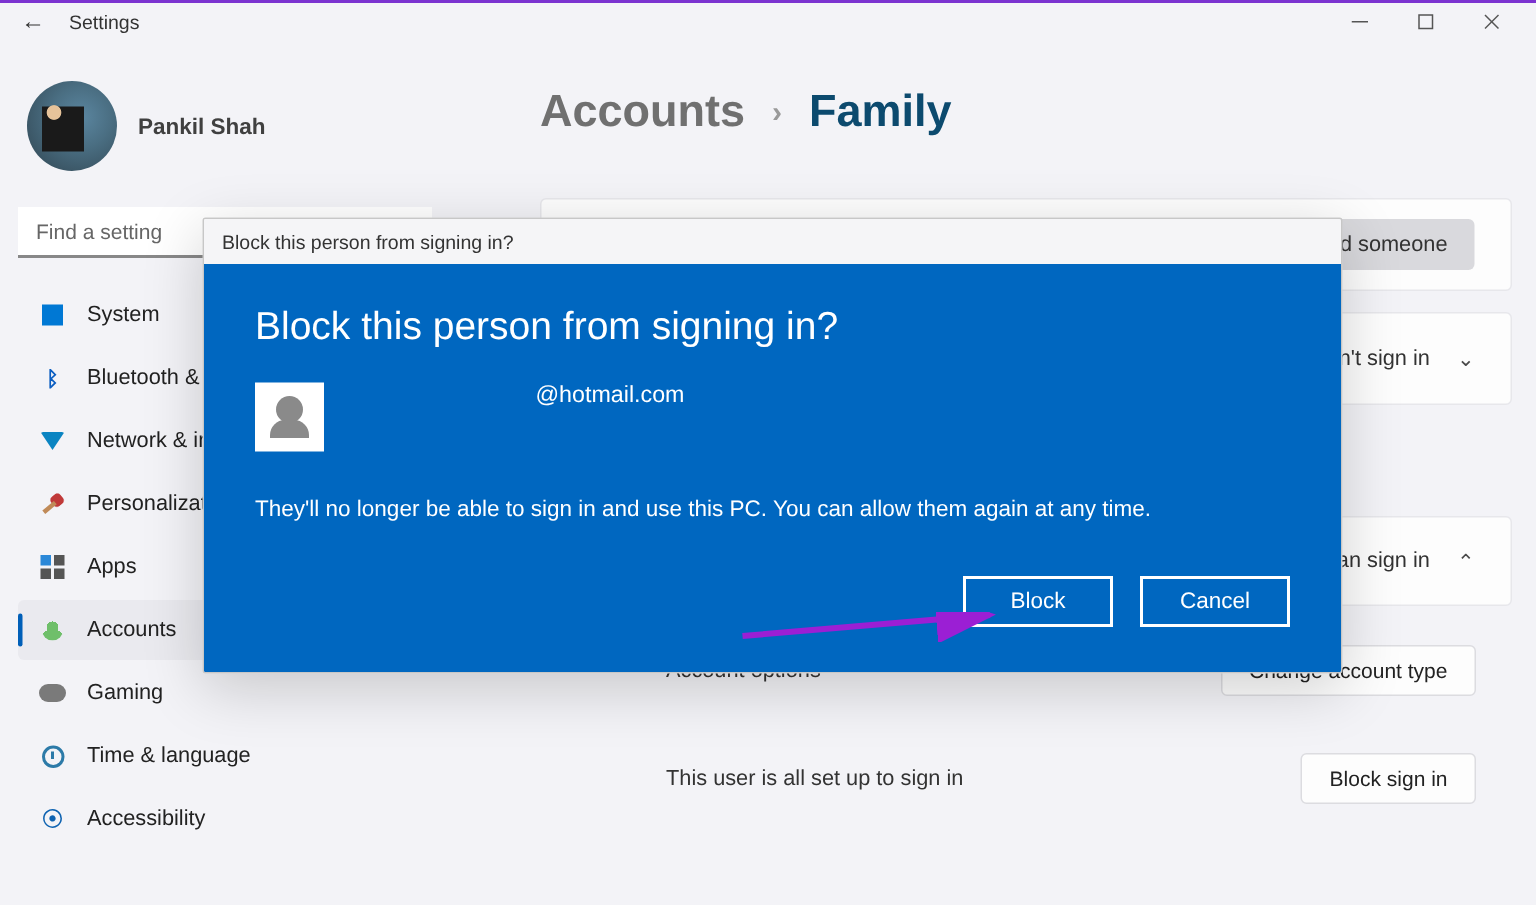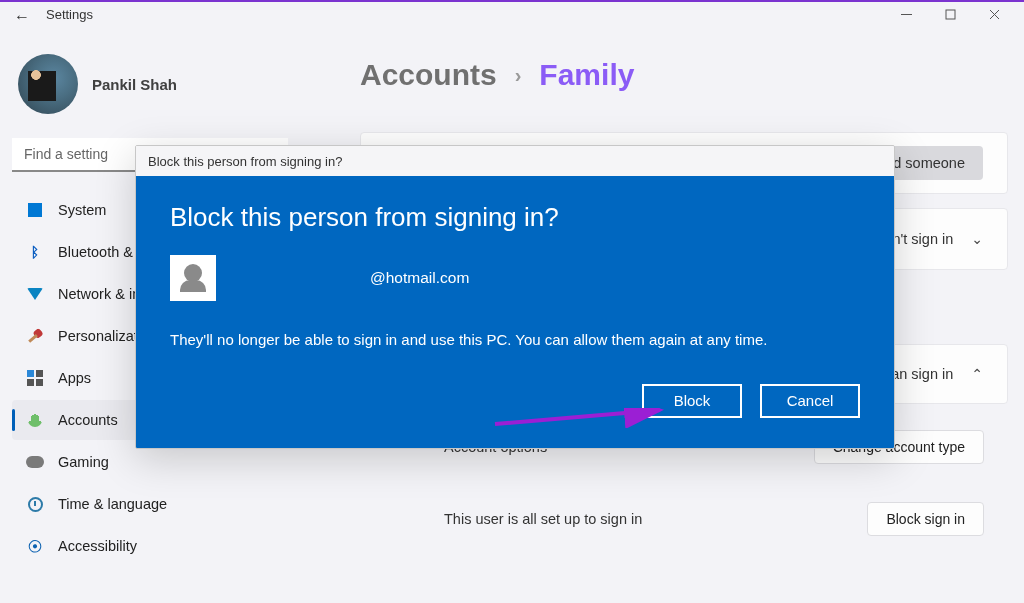--- a/index.html
+++ b/index.html
@@ -109,21 +109,21 @@
       background:radial-gradient(circle at 50% 38%, #6fbf6a 4px, transparent 4px),
                  radial-gradient(circle at 50% 120%, #6fbf6a 10px, transparent 10px);}
     .ico-clock{ width:15px;height:15px;border:2px solid #2c7aa8;border-radius:50%;position:relative;}
     .ico-clock::after{content:"";position:absolute;left:45%;top:20%;width:2px;height:5px;background:#2c7aa8;}
     .ico-game{ width:18px;height:12px;background:#7a7a7a;border-radius:6px;}
     .ico-access{ color:#0d62b1;font-size:15px;}
 
     
     .crumbs { font-size:30px; font-weight:600; color:#707070; display:flex;gap:18px;align-items:center; margin-bottom:40px;}
     .crumbs .sep{ color:#9a9a9a; font-size:20px;}
-    .crumbs .current{ color:#8b5cf6; }
+    .crumbs .current{ color:#0c4a6e; }
 
     .right-list { position:relative; }
     .r-row{
       background:#fdfdfd; border:1px solid #e7e7eb; border-radius:4px;
       padding:16px 24px; margin-bottom:14px;
       display:flex;align-items:center; font-size:14.5px; color:#333;
     }
     .r-row.flat{ background:transparent;border:none;padding:12px 24px;}
     .r-row .spacer{flex:1;}
     .add-btn{
@@ -148,21 +148,21 @@
     }
     .dlg-title{
       background:#f5f5f7; height:30px; display:flex;align-items:center;
       padding:0 12px; font-size:13px; color:#333;
     }
     .dlg-body{
       background:#0067c0; color:#fff; padding:26px 34px 30px 34px;
       font-weight:300;
     }
     .dlg-h{ font-size:26px; font-weight:300; margin-bottom:22px;}
-    .dlg-user{ display:flex;align-items:center; gap:24px; margin-bottom:28px;}
+    .dlg-user{ display:flex;align-items:flex-start; gap:11px; margin-bottom:28px;}
     .dlg-ava{
       width:46px;height:46px;background:#fff;display:flex;align-items:center;justify-content:center;
     }
     .dlg-ava .circ{ width:18px;height:18px;border-radius:50%;background:#8a8a8a; }
     .dlg-ava .bod{ width:26px;height:12px;border-radius:10px 10px 0 0;background:#8a8a8a;margin-top:-2px;}
     .dlg-ava-col{display:flex;flex-direction:column;align-items:center;}
     .dlg-email{ font-size:15.5px; margin-left:130px;}
     .dlg-msg{ font-size:15px; line-height:1.5; margin-bottom:32px;}
     .dlg-btns{ display:flex;gap:18px;justify-content:flex-end;align-items:center;}
     .dlg-btn{

